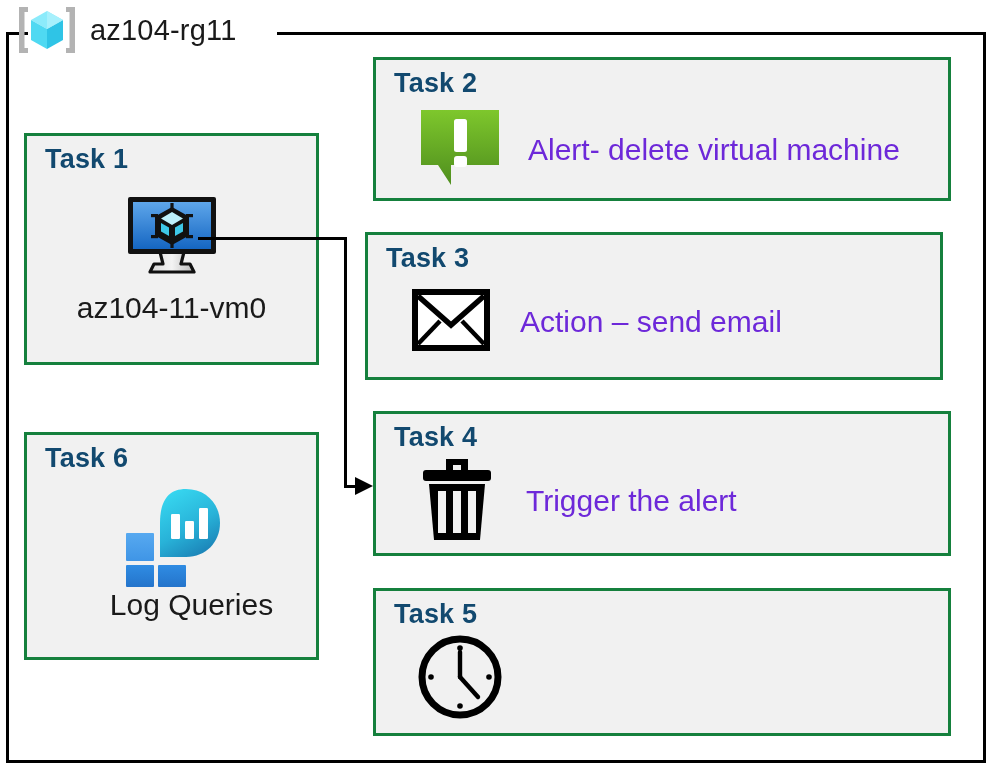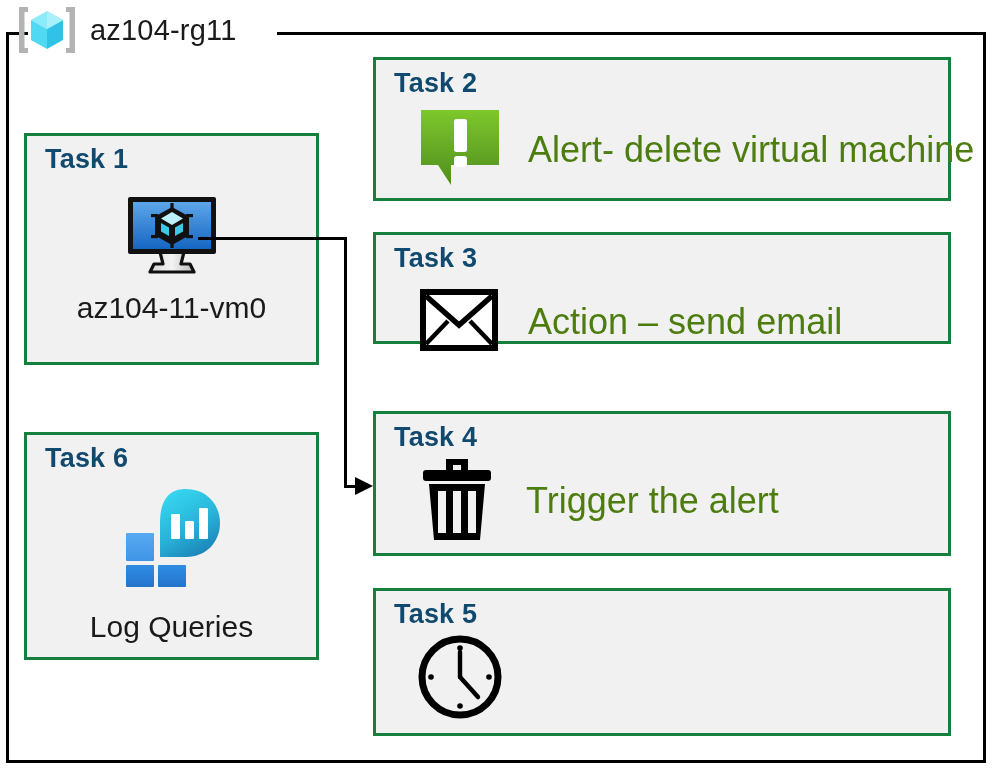--- a/index.html
+++ b/index.html
@@ -108,22 +108,22 @@
   .card-body-row {
     position: absolute;
     display: flex;
     align-items: center;
   }
   .card-icon {
     flex: none;
     display: block;
   }
   .card-label {
-    font-size: 36px;
-    color: #4d7c0f;
+    font-size: 30px;
+    color: #6d28d9;
     white-space: nowrap;
   }
 
   
   .card-stack-icon {
     position: absolute;
     left: 0;
     width: 100%;
     display: flex;
     justify-content: center;
@@ -134,21 +134,21 @@
     width: 100%;
     text-align: center;
     font-size: 30px;
     color: #1a1a1a;
   }
 
   
   #task1 { left: 24px;  top: 133px; width: 295px; height: 232px; padding-left: 44px; }
   #task6 { left: 24px;  top: 432px; width: 295px; height: 228px; }
   #task2 { left: 373px; top: 57px;  width: 578px; height: 144px; }
-  #task3 { left: 373px; top: 232px; width: 578px; height: 112px; padding-left: 9px; }
+  #task3 { left: 365px; top: 232px; width: 578px; height: 148px; padding-left: 9px; }
   #task4 { left: 373px; top: 411px; width: 578px; height: 145px; }
   #task5 { left: 373px; top: 588px; width: 578px; height: 148px; }
 
   
   .conn-h1 {
     position: absolute;
     left: 198px;
     top: 237px;
     width: 149px;
     height: 3px;
@@ -269,21 +269,21 @@
         <rect x="6" y="78" width="28" height="22" rx="1" fill="url(#laSqBot)"></rect>
         <rect x="38" y="78" width="28" height="22" rx="1" fill="url(#laSqBot)"></rect>
 
         <path d="M66 2 C 86 2 100 17 100 36 C 100 55 86 70 66 70 L 40 70 L 40 36 C 40 17 46 2 66 2 Z" fill="url(#laCircle)"></path>
 
         <rect x="51" y="27" width="9" height="25" rx="1.2" fill="#ffffff"></rect>
         <rect x="65" y="34" width="9" height="18" rx="1.2" fill="#ffffff"></rect>
         <rect x="79" y="21" width="9" height="31" rx="1.2" fill="#ffffff"></rect>
       </svg>
     </div>
-    <div class="card-caption" style="top:175px;">Log Queries</div>
+    <div class="card-caption" style="top:153px;padding-left:20px;">Log Queries</div>
   </div>
 
   <div class="card" id="task2">
     <div class="card-title">Task 2</div>
     <div class="card-body-row" style="left:42px; top:48px; height:84px;">
       <span class="card-icon">
         <svg width="84" height="82" viewBox="0 0 84 82" xmlns="http://www.w3.org/2000/svg">
           <defs>
             <linearGradient id="alertG" x1="0" y1="0" x2="0" y2="1">
               <stop offset="0%" stop-color="#7ec72c"></stop>

